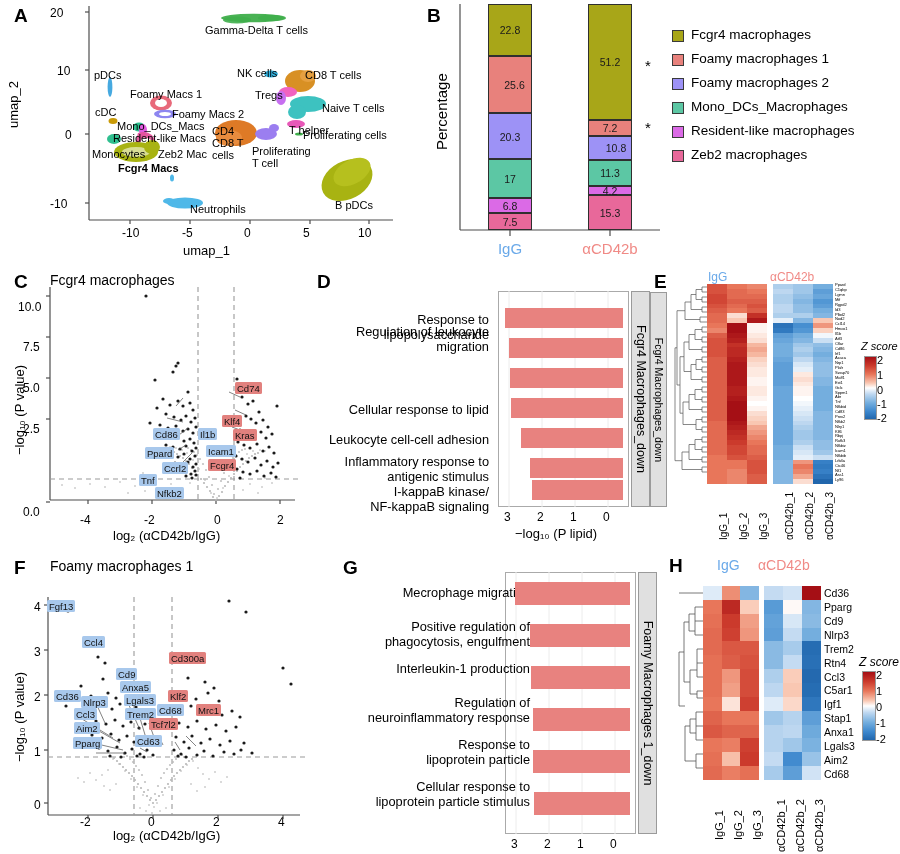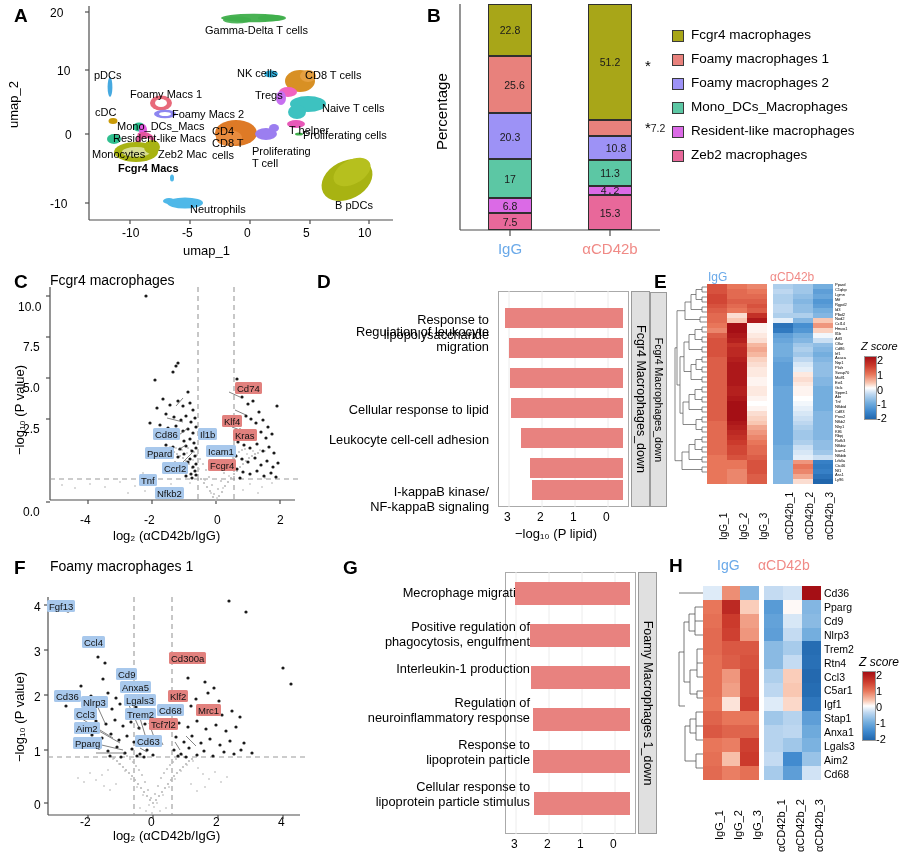--- a/index.html
+++ b/index.html
@@ -183,27 +183,27 @@
     <div style="position:absolute;left:0;top:193.7px;width:44px;height:15.4px;background:#db6ae6;border:1px solid #2f2f2f;box-sizing:border-box;"></div>
     <div class="segval" style="left:0;top:196px;width:44px;">6.8</div>
     <div style="position:absolute;left:0;top:209.1px;width:44px;height:16.9px;background:#e8689a;border:1px solid #2f2f2f;box-sizing:border-box;"></div>
     <div class="segval" style="left:0;top:212px;width:44px;">7.5</div>
   </div>
 
   <div style="position:absolute;left:588px;top:4px;width:44px;height:226px;">
     <div style="position:absolute;left:0;top:0px;width:44px;height:115.7px;background:#a8a618;border:1px solid #2f2f2f;box-sizing:border-box;"></div>
     <div class="segval" style="left:0;top:52px;width:44px;">51.2</div>
     <div style="position:absolute;left:0;top:115.7px;width:44px;height:16.3px;background:#e8817c;border:1px solid #2f2f2f;box-sizing:border-box;"></div>
-    <div class="segval" style="left:0;top:118px;width:44px;padding-left:48px;">7.2</div>
+    <div class="segval" style="left:0;top:118px;width:44px;">7.2</div>
     <div style="position:absolute;left:0;top:132px;width:44px;height:24.4px;background:#9d92f6;border:1px solid #2f2f2f;box-sizing:border-box;"></div>
     <div class="segval" style="left:0;top:138px;width:56px;">10.8</div>
     <div style="position:absolute;left:0;top:156.4px;width:44px;height:25.5px;background:#5cc7a4;border:1px solid #2f2f2f;box-sizing:border-box;"></div>
     <div class="segval" style="left:0;top:163px;width:44px;">11.3</div>
     <div style="position:absolute;left:0;top:181.9px;width:44px;height:9.5px;background:#db6ae6;border:1px solid #2f2f2f;box-sizing:border-box;"></div>
-    <div class="segval" style="left:0;top:181px;width:44px;font-family:Liberation Mono, monospace;">4.2</div>
+    <div class="segval" style="left:0;top:181px;width:44px;">4.2</div>
     <div style="position:absolute;left:0;top:191.4px;width:44px;height:34.6px;background:#e8689a;border:1px solid #2f2f2f;box-sizing:border-box;"></div>
     <div class="segval" style="left:0;top:203px;width:44px;">15.3</div>
   </div>
 
   <div class="star" style="left:645px;top:58px;">*</div>
   <div class="star" style="left:645px;top:120px;">*</div>
 
   <div style="position:absolute;left:488px;top:240px;width:44px;text-align:center;font-size:15px;color:#6aa9e9;">IgG</div>
   <div style="position:absolute;left:576px;top:240px;width:68px;text-align:center;font-size:15px;color:#f08a86;">αCD42b</div>
 
@@ -489,20 +489,22 @@
 
   <div class="golabel" style="left:313px;top:312px;width:176px;">Response to lipopolysaccharide</div>
   <div class="gobar" style="left:505.1px;top:308px;width:117.9px;height:20px;"></div>
   <div class="golabel" style="left:313px;top:324px;width:176px;">Regulation of leukocyte migration</div>
   <div class="gobar" style="left:509.1px;top:338px;width:113.9px;height:20px;"></div>
   <div class="gobar" style="left:510.4px;top:368px;width:112.6px;height:20px;"></div>
   <div class="golabel" style="left:313px;top:402px;width:176px;">Cellular response to lipid</div>
   <div class="gobar" style="left:511.4px;top:398px;width:111.6px;height:20px;"></div>
   <div class="golabel" style="left:313px;top:432px;width:176px;">Leukocyte cell-cell adhesion</div>
   <div class="gobar" style="left:521.3px;top:428px;width:101.7px;height:20px;"></div>
+  <div class="golabel" style="left:313px;top:454px;width:176px;">Inflammatory response to
+antigenic stimulus</div>
   <div class="gobar" style="left:530.2px;top:458px;width:92.8px;height:20px;"></div>
   <div class="golabel" style="left:313px;top:484px;width:176px;">I-kappaB kinase/
 NF-kappaB signaling</div>
   <div class="gobar" style="left:532.2px;top:480px;width:90.8px;height:20px;"></div>
 
   <div class="tick" style="left:504px;top:510px;">3</div>
   <div class="tick" style="left:537px;top:510px;">2</div>
   <div class="tick" style="left:570px;top:510px;">1</div>
   <div class="tick" style="left:603px;top:510px;">0</div>
   <div class="axtitle" style="left:515px;top:526px;font-size:13px;">−log₁₀ (P lipid)</div>

